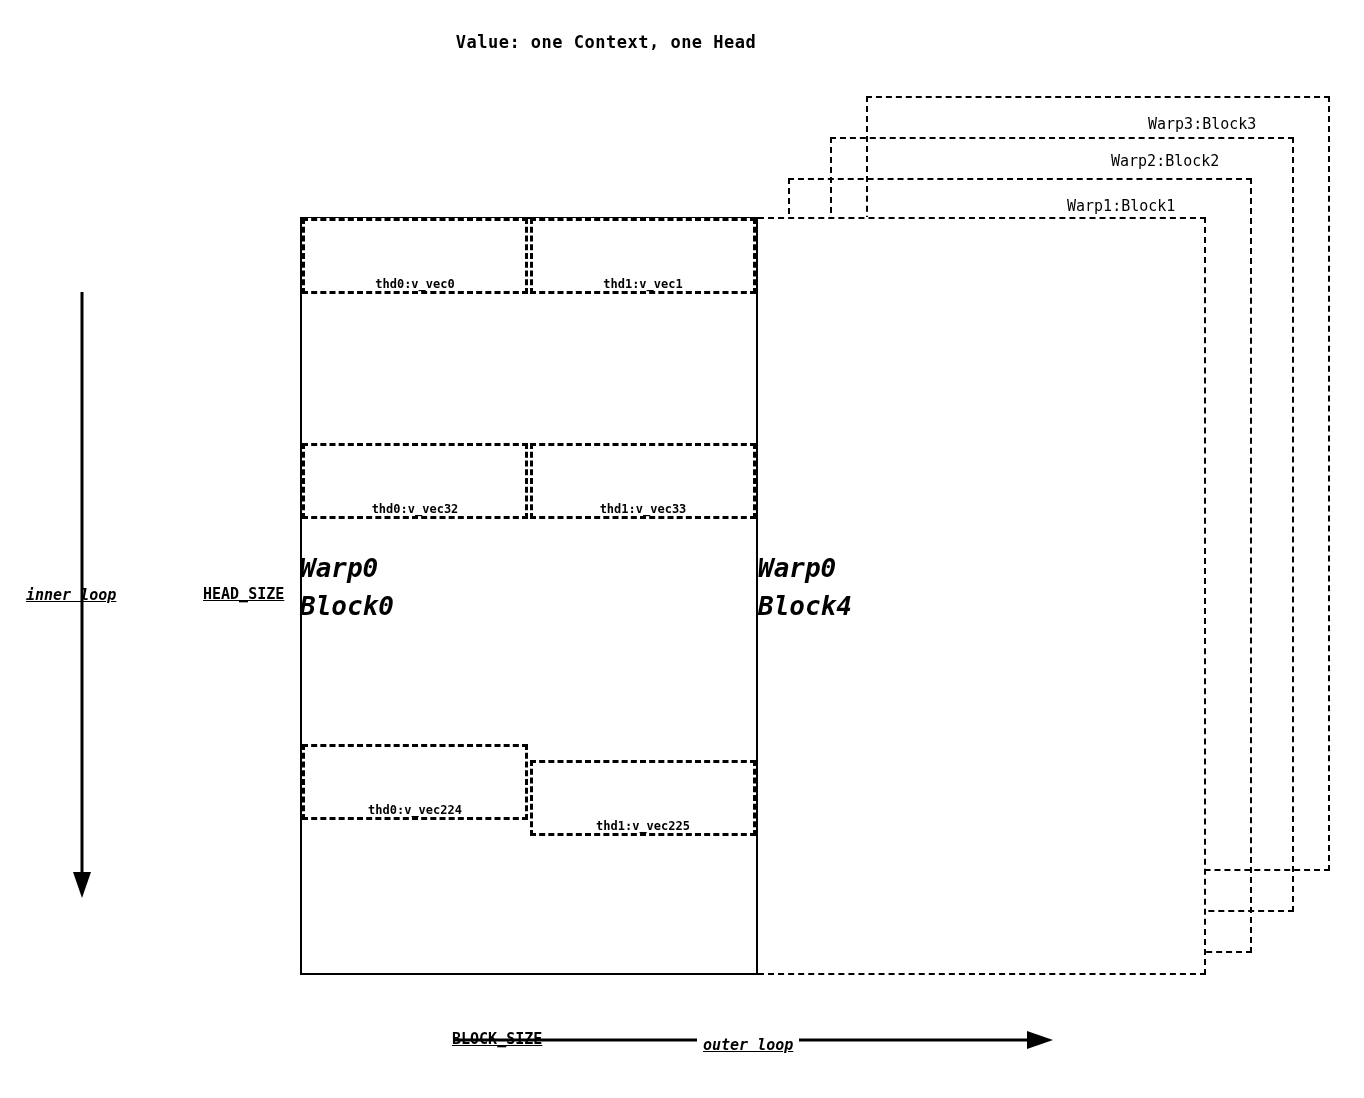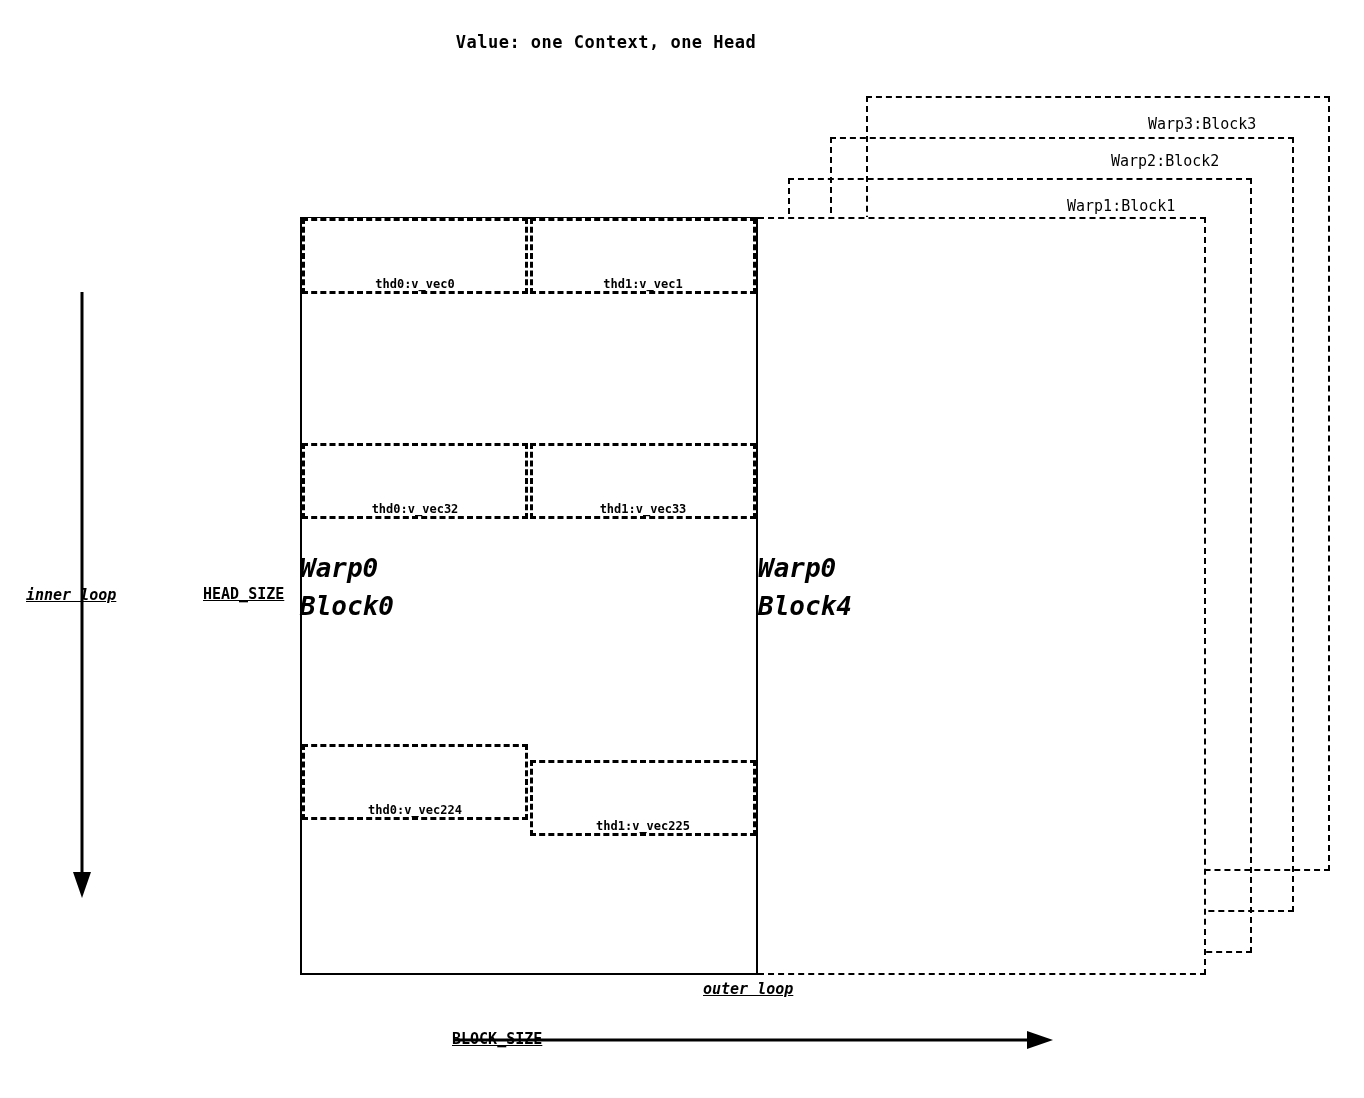--- a/index.html
+++ b/index.html
@@ -158,13 +158,13 @@
   <line x1="82" y1="292" x2="82" y2="880" stroke="#000" stroke-width="3"></line>
   <polygon points="82,898 73,872 91,872" fill="#000"></polygon>
 
   <line x1="455" y1="1040" x2="1035" y2="1040" stroke="#000" stroke-width="3"></line>
   <polygon points="1053,1040 1027,1031 1027,1049" fill="#000"></polygon>
 </svg>
 
 <div class="axis-label italic" style="left:26px; top:586px;">inner loop</div>
 <div class="axis-label" style="left:161px; top:585px;margin-left:42px;">HEAD_SIZE</div>
 <div class="axis-label" style="left:452px; top:985px;margin-top:45px;">BLOCK_SIZE</div>
-<div class="axis-label italic" style="left:697px; top:980px; background:#fff; padding:0 6px;">outer loop</div>
+<div class="axis-label italic" style="left:697px; top:1036px; background:#fff; padding:0 6px;">outer loop</div>
 
 </body></html>

